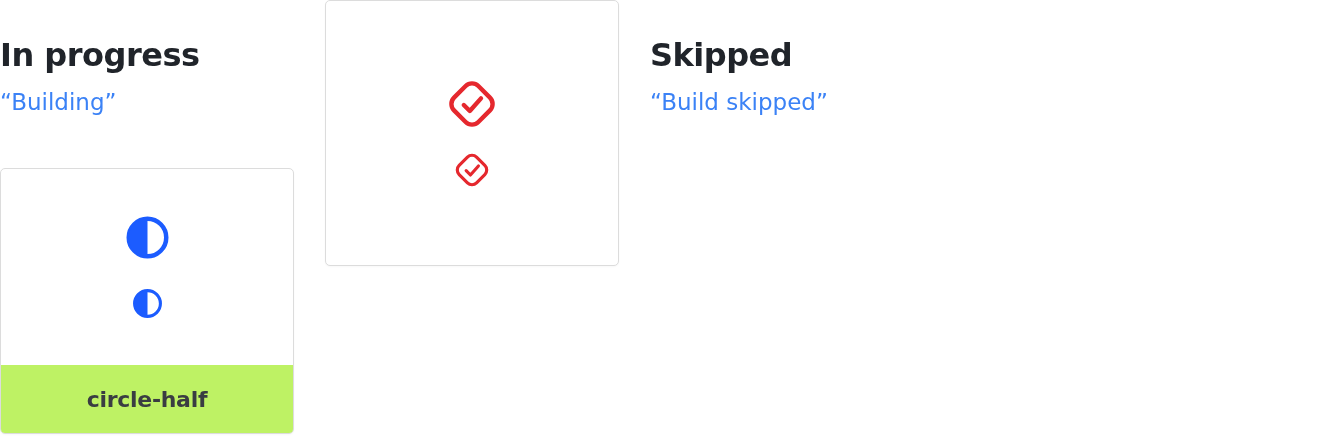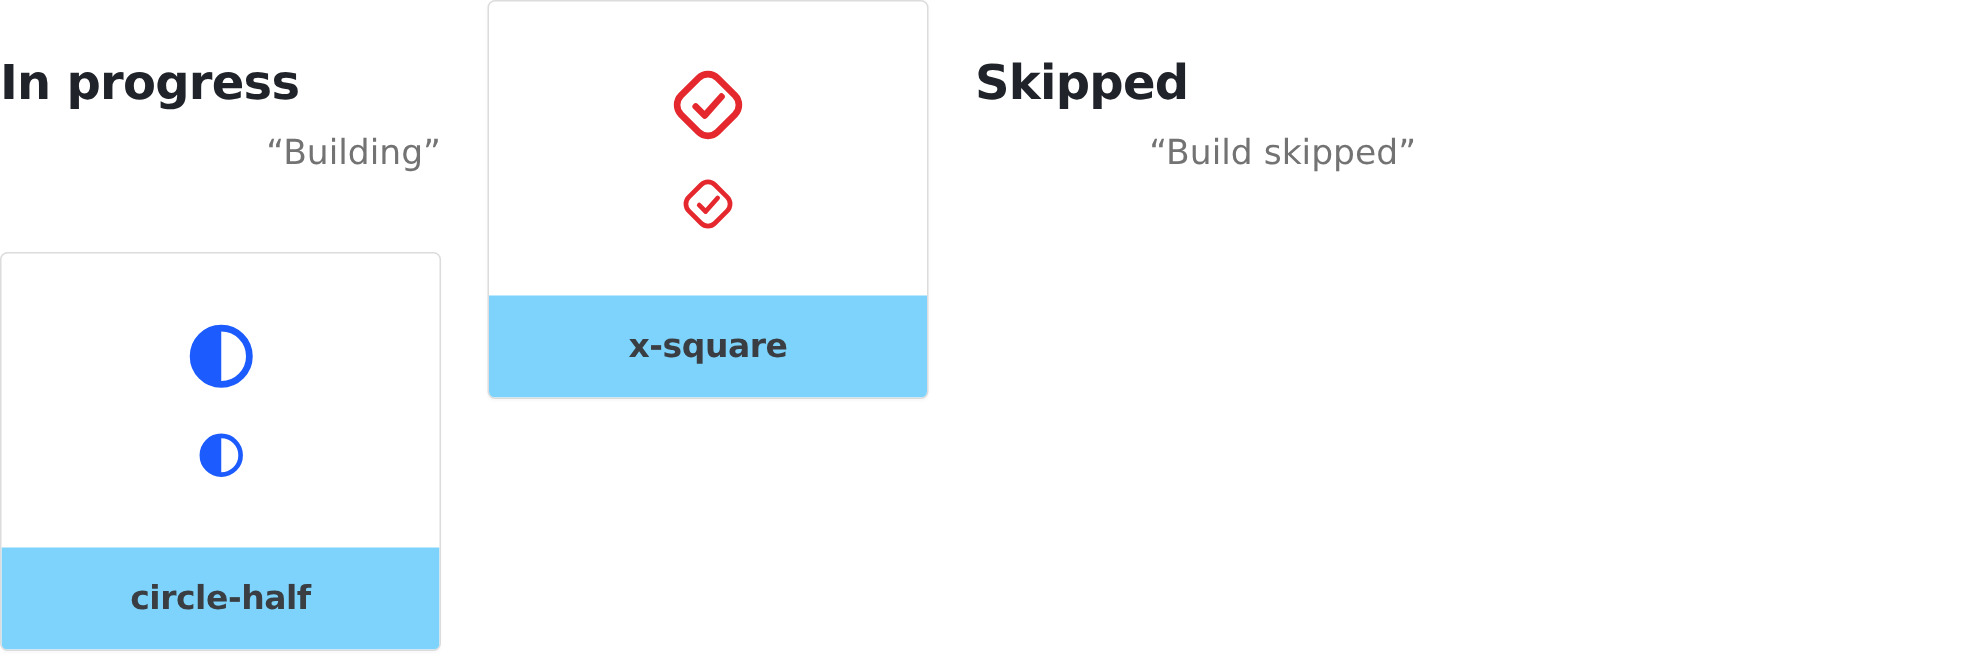--- a/index.html
+++ b/index.html
@@ -33,22 +33,21 @@
     line-height: 38px;
     font-weight: 700;
     letter-spacing: -0.5px;
     color: #20242a;
   }
   .col-subtitle {
     margin: 14px 0 0 0;
     font-size: 23px;
     line-height: 28px;
     font-weight: 500;
-    color: #737373;
-    text-align: right;
+    color: #3b82f6;
   }
   .card {
     box-sizing: border-box;
     height: 266px;
     background: #ffffff;
     border: 1px solid #dcdcdc;
     border-radius: 5px;
     overflow: hidden;
     display: flex;
     flex-direction: column;
@@ -59,21 +58,21 @@
     display: flex;
     flex-direction: column;
     align-items: center;
     justify-content: center;
     gap: 28px;
   }
   .card-body.tight { gap: 18px; }
   .card-footer {
     height: 68px;
     flex: 0 0 68px;
-    background: #7dd3fc;
+    background: #bef264;
     display: flex;
     align-items: center;
     justify-content: center;
   }
   .card-label {
     font-size: 22px;
     font-weight: 700;
     letter-spacing: -0.3px;
     color: #3a3d42;
   }
@@ -122,23 +121,20 @@
         <div class="card-body tight">
           <svg class="icon check-diamond lg" viewBox="0 0 28 28" aria-hidden="true" style="color: rgb(229, 40, 46);">
             <rect x="5.4" y="5.4" width="17.2" height="17.2" rx="4.5" fill="none" stroke="currentColor" stroke-width="2.2" transform="rotate(45 14 14)"></rect>
             <path d="M9.9 14.5 L12.9 17.5 L18.5 11.2" fill="none" stroke="currentColor" stroke-width="2.2" stroke-linecap="round" stroke-linejoin="round"></path>
           </svg>
           <svg class="icon check-diamond sm" viewBox="0 0 28 28" aria-hidden="true" style="color: rgb(229, 40, 46);">
             <rect x="5.4" y="5.4" width="17.2" height="17.2" rx="4.5" fill="none" stroke="currentColor" stroke-width="2.2" transform="rotate(45 14 14)"></rect>
             <path d="M9.9 14.5 L12.9 17.5 L18.5 11.2" fill="none" stroke="currentColor" stroke-width="2.2" stroke-linecap="round" stroke-linejoin="round"></path>
           </svg>
         </div>
-        <div class="card-footer">
-          <span class="card-label">x-square</span>
-        </div>
       </div>
     </div>
 
     <div class="col">
       <div class="col-header">
         <h2 class="col-title">Skipped</h2>
         <p class="col-subtitle">“Build skipped”</p>
       </div>
     </div>
 

